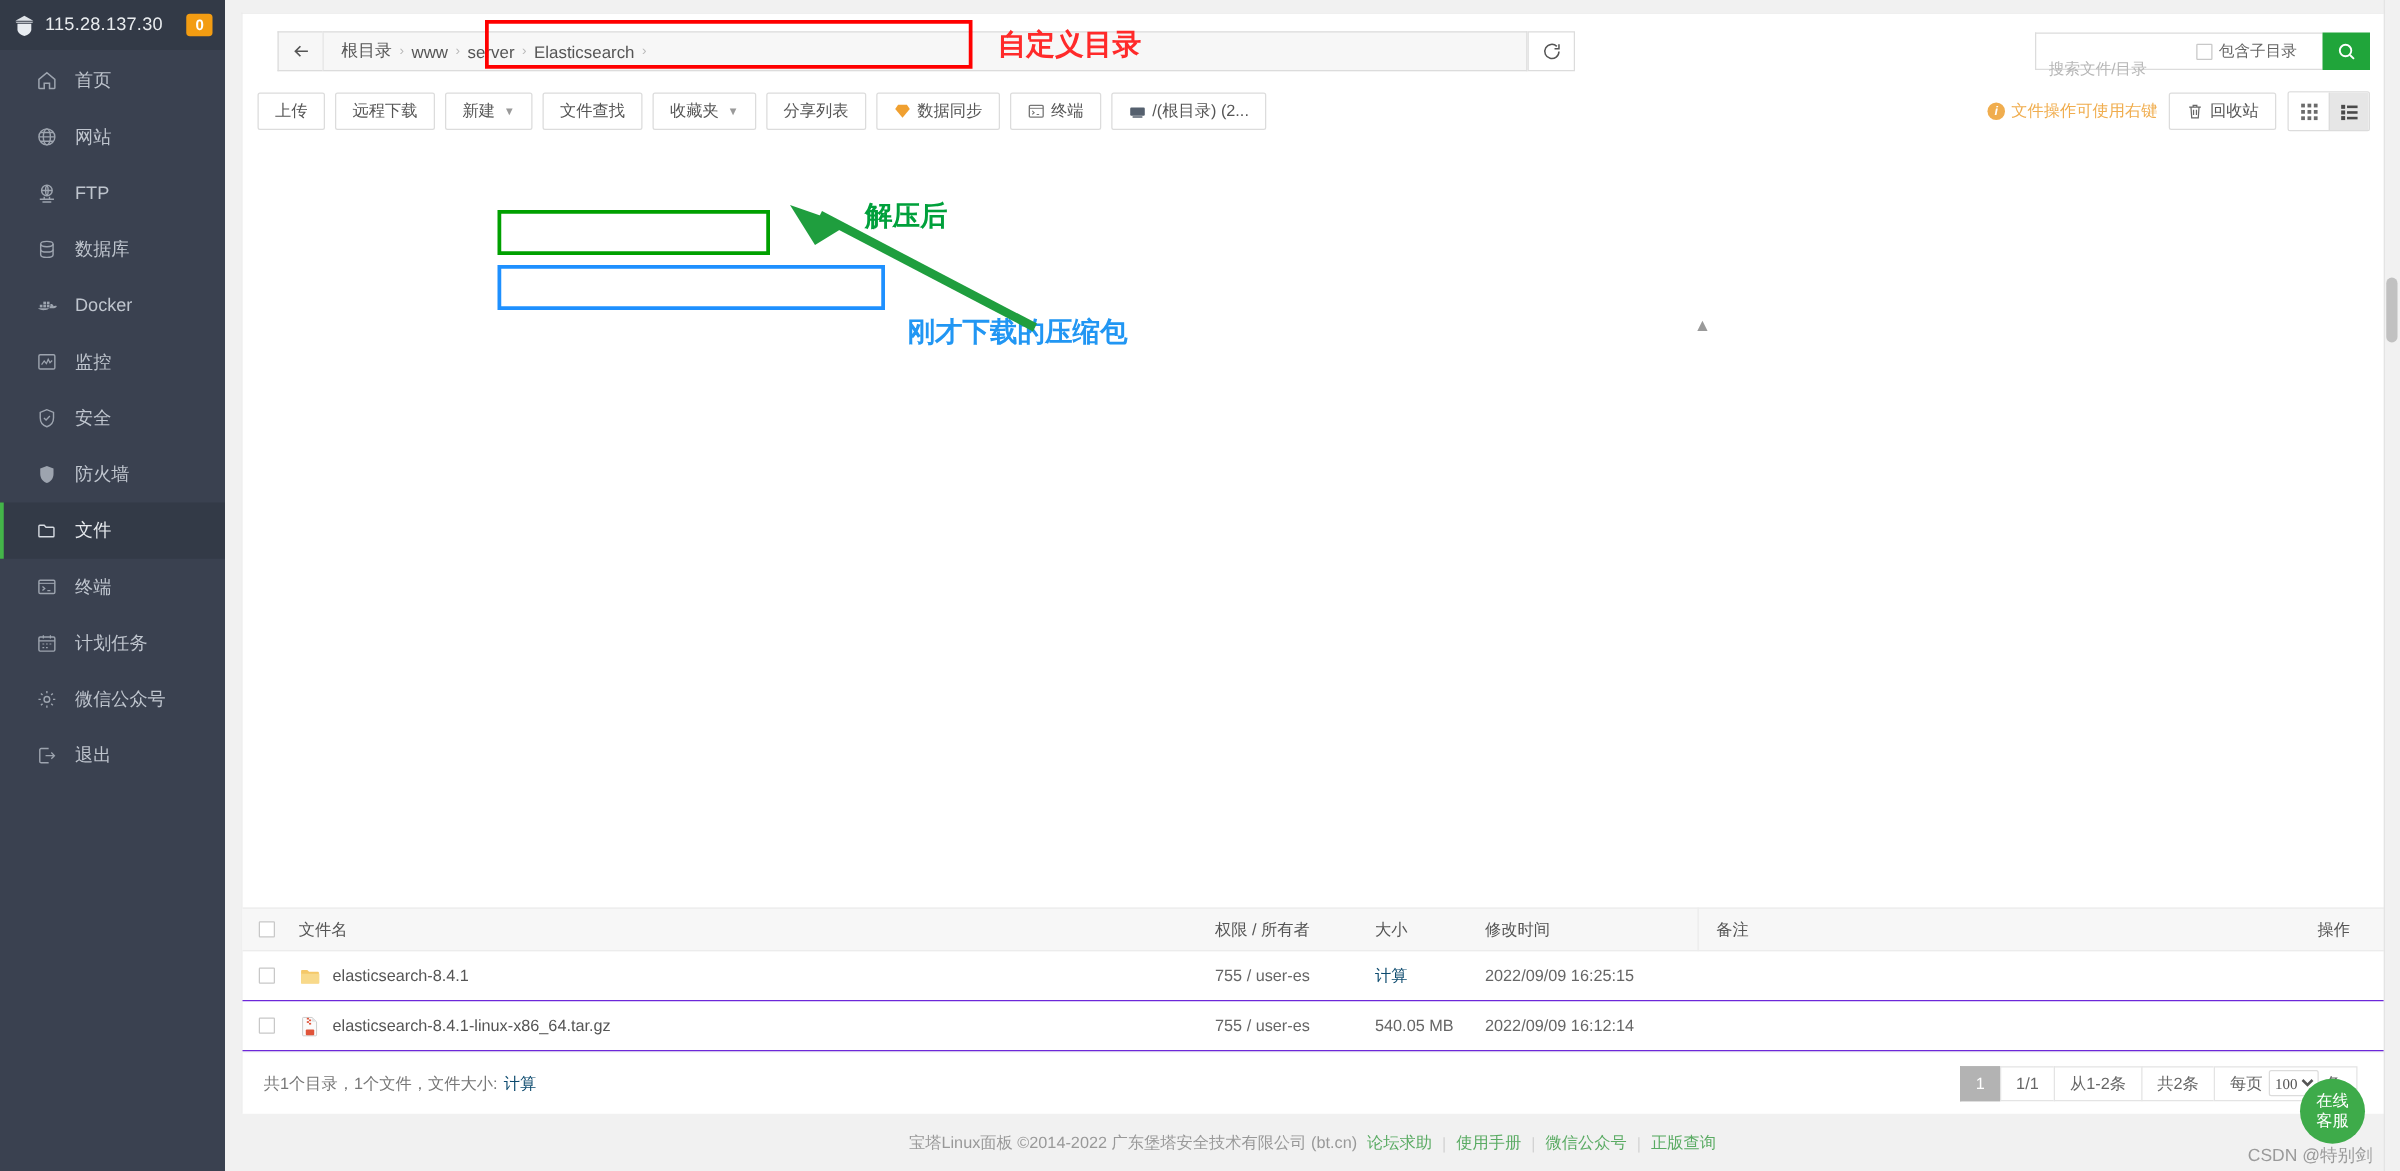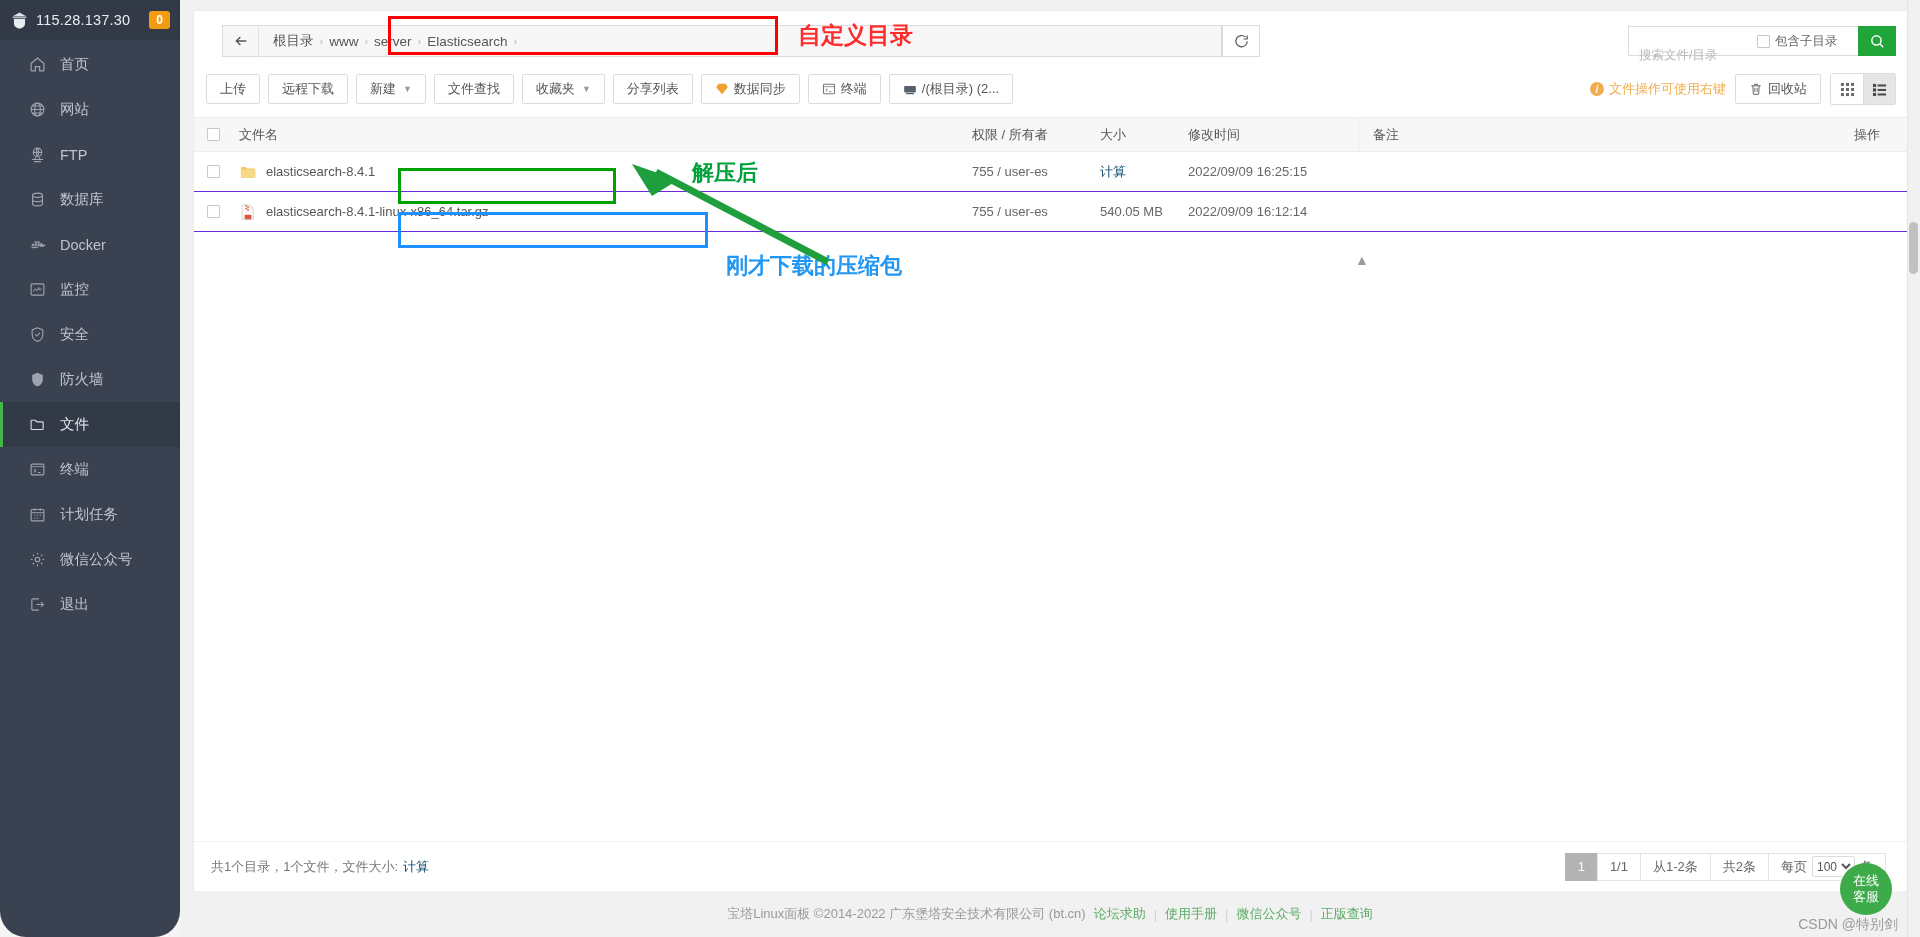--- a/index.html
+++ b/index.html
@@ -6,21 +6,21 @@
   html, body {
     width: 1920px; height: 937px;
     font-family: "Liberation Sans", "DejaVu Sans", sans-serif;
     background: #f5f5f5; overflow: hidden;
   }
   .app { display: flex; width: 1920px; height: 937px; position: relative; }
 
   
   .sidebar {
     width: 180px; min-width: 180px; height: 937px;
-    background: #3a4150; display: flex; flex-direction: column; border-radius: 26px;
+    background: #3a4150; display: flex; flex-direction: column;
   }
   .sb-head {
     height: 40px; background: #333a47; display: flex; align-items: center;
     padding: 0 10px; gap: 7px;
   }
   .sb-logo { width: 19px; height: 19px; flex-shrink: 0; }
   .sb-ip { color: #e9ecef; font-size: 14.5px; letter-spacing: .2px; flex: 1; }
   .sb-badge {
     background: #f39c12; color: #fff; font-size: 12px; font-weight: bold;
     border-radius: 3px; padding: 1px 7px; line-height: 16px;
@@ -105,21 +105,21 @@
   }
   .viewtoggle { display: flex; border: 1px solid #dcdcdc; border-radius: 2px; overflow: hidden; }
   .vbtn {
     width: 32px; height: 30px; display: flex; align-items: center; justify-content: center;
     background: #fff; cursor: pointer;
   }
   .vbtn.active { background: #e6e6e6; }
   .vbtn + .vbtn { border-left: 1px solid #dcdcdc; }
 
   
-  .tbl { width: 100%; flex: 1; display: flex; flex-direction: column; }
+  .tbl { width: 100%; flex: 1; display: flex; flex-direction: column; justify-content: flex-end; }
   .thead {
     display: flex; align-items: center; height: 35px; background: #f7f7f7;
     border-top: 1px solid #ececec; border-bottom: 1px solid #ececec;
     font-size: 13px; color: #555;
   }
   .trow {
     display: flex; align-items: center; height: 40px;
     border-bottom: 1px solid #6d28d9; font-size: 13px; color: #666;
     position: relative;
   }
@@ -141,21 +141,21 @@
   .card-foot {
     height: 50px; display: flex; align-items: center; padding: 0 22px 0 17px;
     font-size: 13px; color: #777; border-top: 1px solid #f0f0f0;
   }
   .pager { margin-left: auto; display: flex; align-items: stretch; font-size: 13px; }
   .pg {
     border: 1px solid #e4e4e4; border-right: none; padding: 0 12px; height: 28px;
     display: flex; align-items: center; color: #666; background: #fff; cursor: pointer;
     white-space: nowrap;
   }
-  .pg:last-child { border-right: 1px solid #e4e4e4; }
+  .pg:last-child { border-right: 1px solid #e4e4e4; font-family: Liberation Serif, serif; }
   .pg.cur { background: #b3b3b3; color: #fff; border-color: #b3b3b3; cursor: default; }
   .pg.plain { cursor: default; }
   .pg select {
     border: 1px solid #dcdcdc; height: 21px; font-size: 12px; margin: 0 5px;
     color: #555; font-family: inherit; background: #fff; border-radius: 2px;
   }
 
   
   .pagefoot {
     height: 46px; display: flex; align-items: center; justify-content: center;

